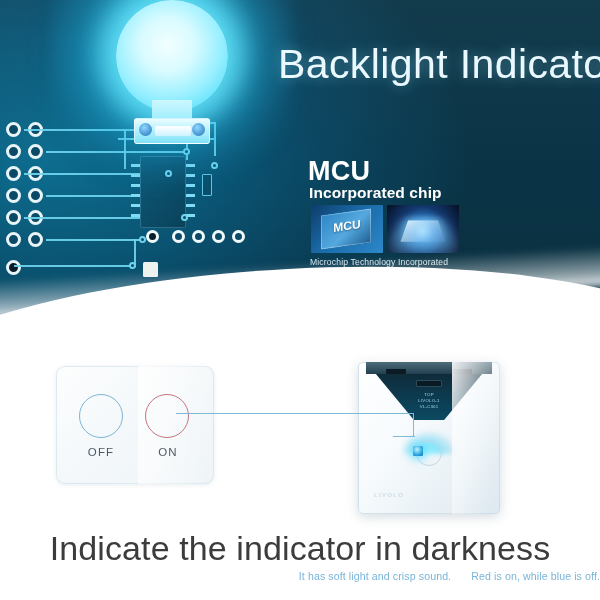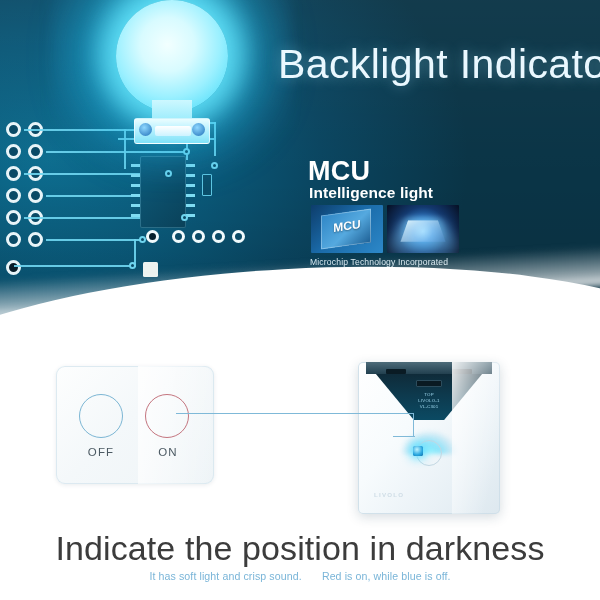--- a/index.html
+++ b/index.html
@@ -237,21 +237,21 @@
     position:absolute; left:66%; top:0; width:44%; height:100%;
     background:linear-gradient(104deg, rgba(255,255,255,.9), rgba(255,255,255,0) 70%);
   }
 
   
   .footer-title {
     position:absolute; left:0; right:0; top:529px; text-align:center; z-index:10;
     font-size:34px; font-weight:300; color:#3c3c3c; letter-spacing:.1px;
   }
   .footer-sub {
-    position:absolute; left:0; right:0; top:570px; text-align:center; z-index:10;
+    position:absolute; left:0; right:0; top:570px; text-align:right; z-index:10;
     font-size:10.6px; color:#7ab5d8; letter-spacing:.1px;
   }
   .footer-sub .gap { display:inline-block; width:14px; }
 </style>
 </head>
 <body>
 
 <div id="stage">
 
   <div class="top-bg"></div>
@@ -329,21 +329,21 @@
     <div class="bulb-base">
       <i class="l"></i>
         <b></b>
         <i class="r"></i>
     </div>
   </div>
 
   <div class="title">Backlight Indicator</div>
 
   <div class="mcu-title">MCU</div>
-  <div class="mcu-sub">Intelligence light</div>
+  <div class="mcu-sub">Incorporated chip</div>
   <div class="chips">
     <div class="chip-img a">
       <div class="lbl">MCU</div>
     </div>
     <div class="chip-img b"></div>
   </div>
   <div class="chip-caption">Microchip Technology Incorporated</div>
 
   <div class="curve-shade"></div>
   <div class="curve-white"></div>
@@ -371,20 +371,20 @@
       <div class="sw-notch r"></div>
     </div>
     <div class="sw-conn"></div>
     <div class="sw-glow"></div>
     <div class="sw-ring"></div>
     <div class="sw-led"></div>
     <div class="sw-sheen"></div>
     <div class="sw-logo">LIVOLO</div>
   </div>
 
-  <div class="footer-title">Indicate the position in darkness</div>
+  <div class="footer-title">Indicate the indicator in darkness</div>
   <div class="footer-sub">
     <span>It has soft light and crisp sound.</span>
     <span class="gap"></span>
     <span>Red is on, while blue is off.</span>
   </div>
 
 </div>
 
 </body></html>

